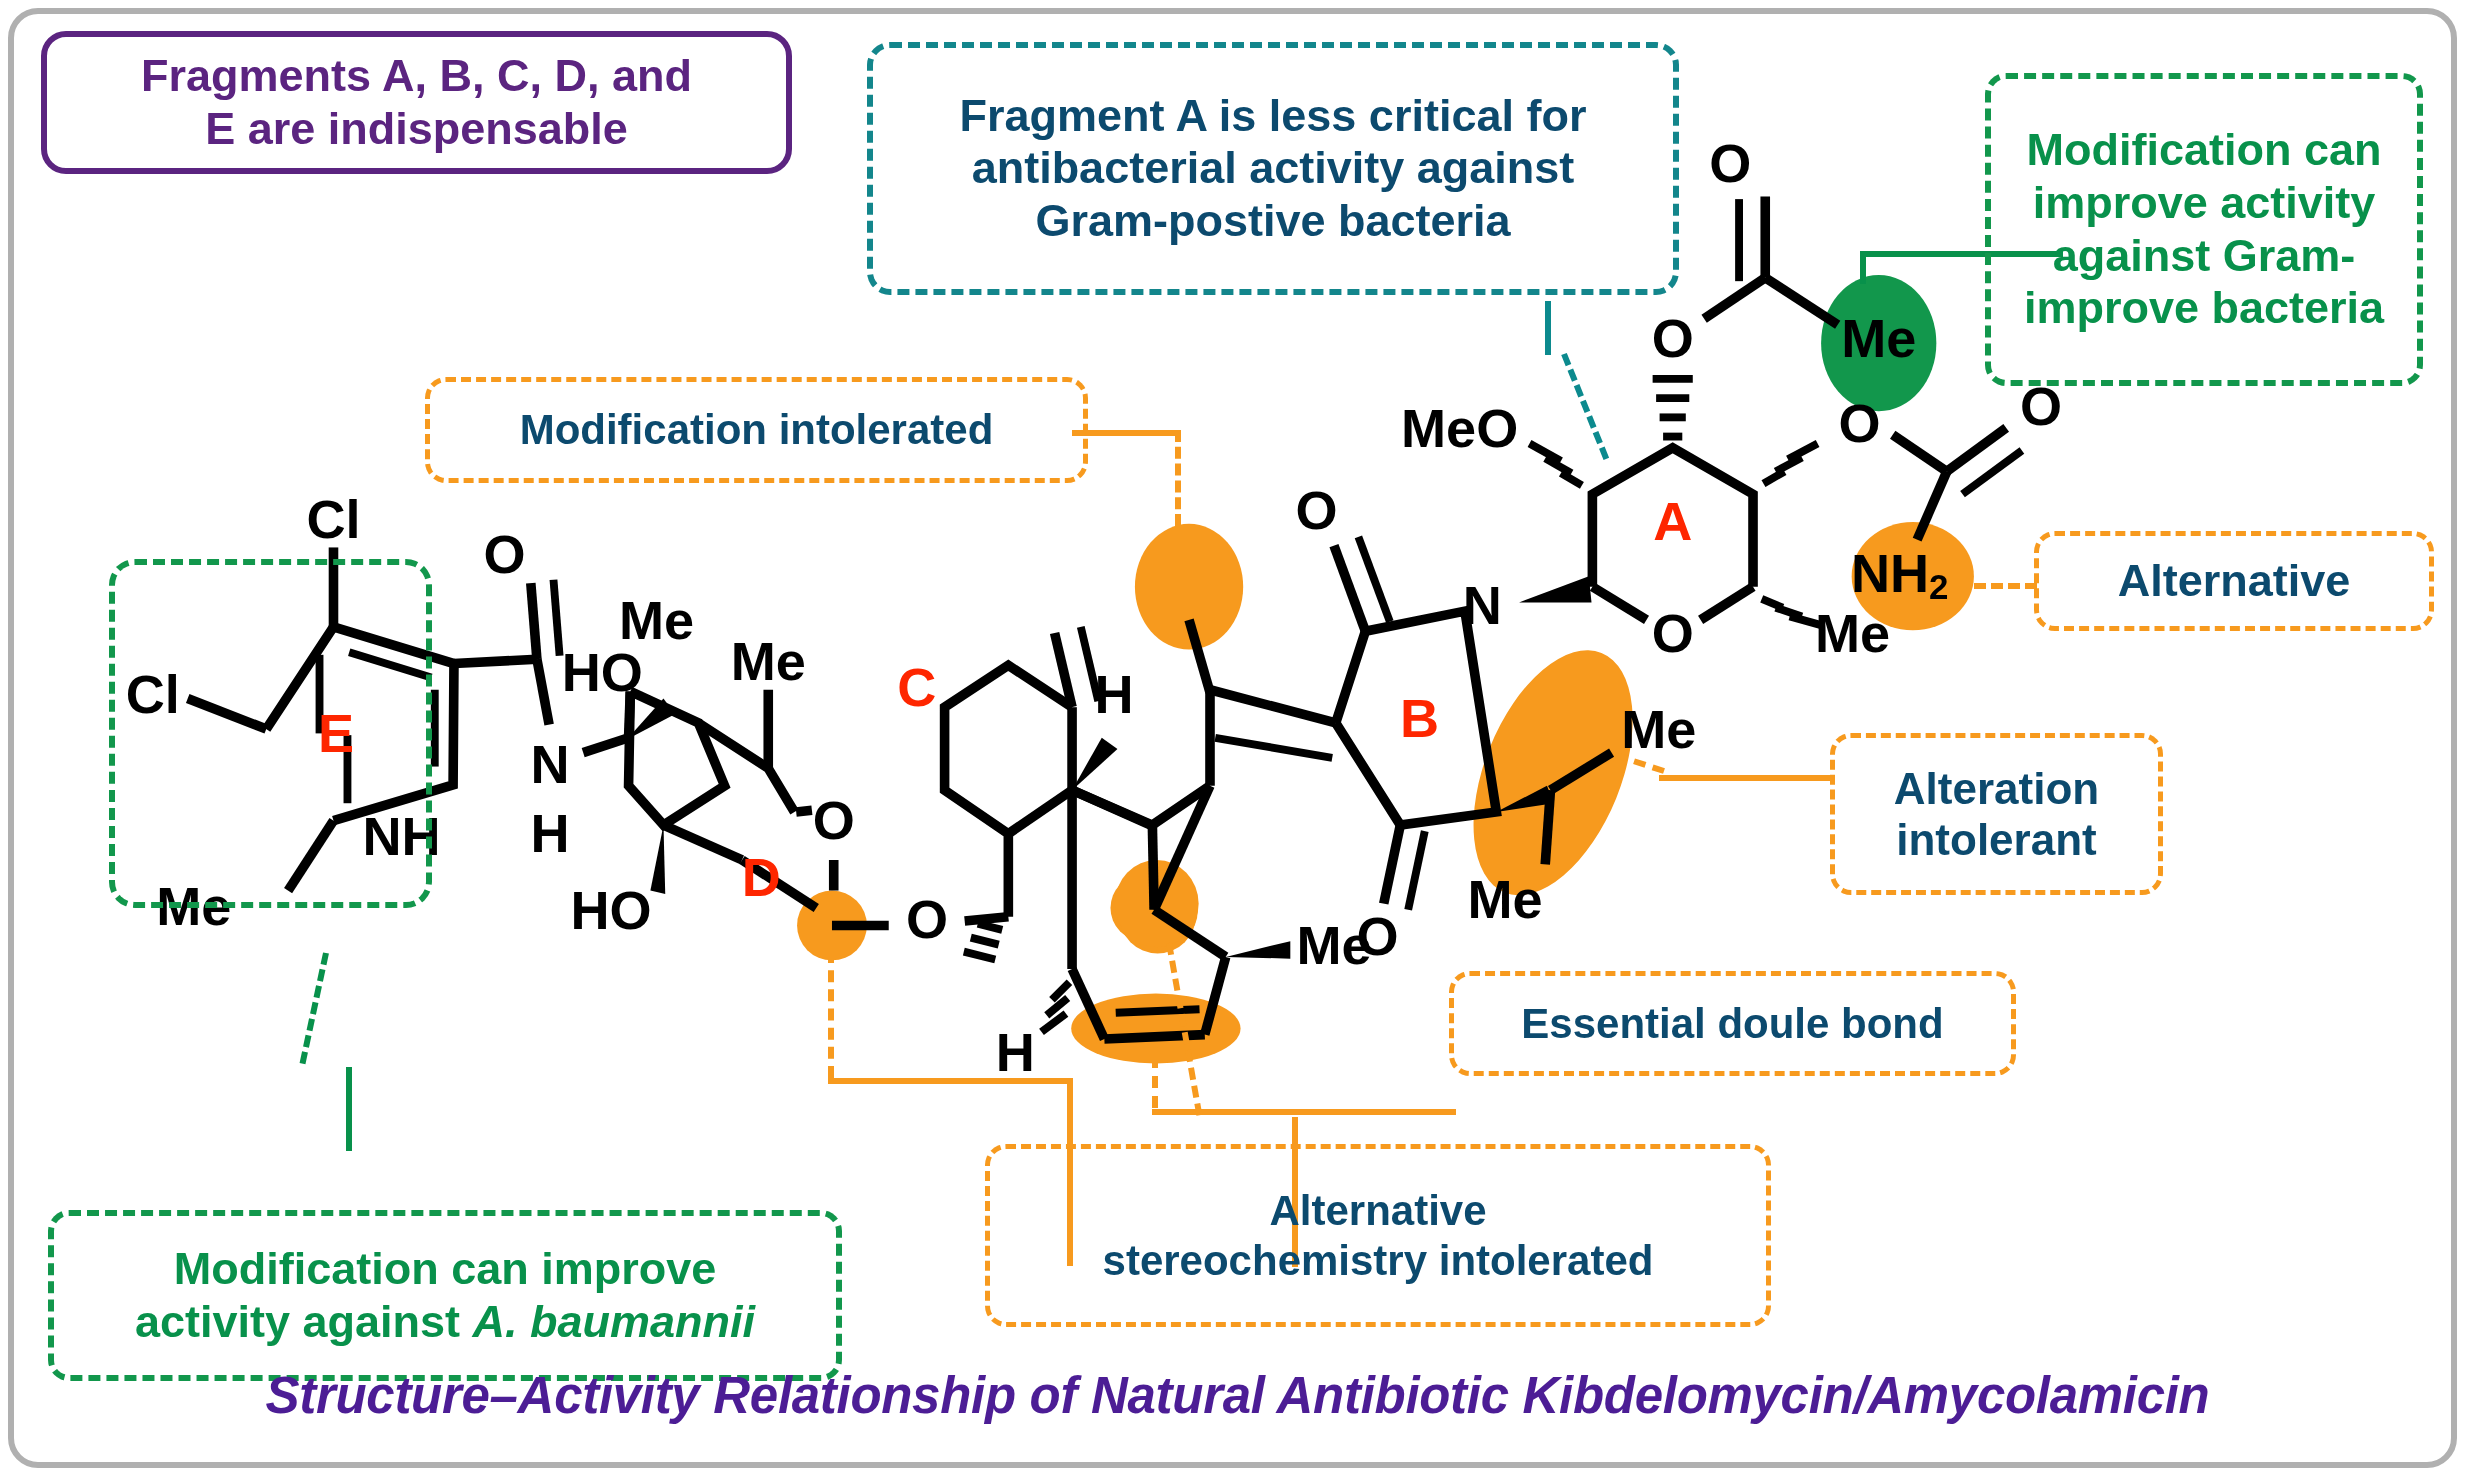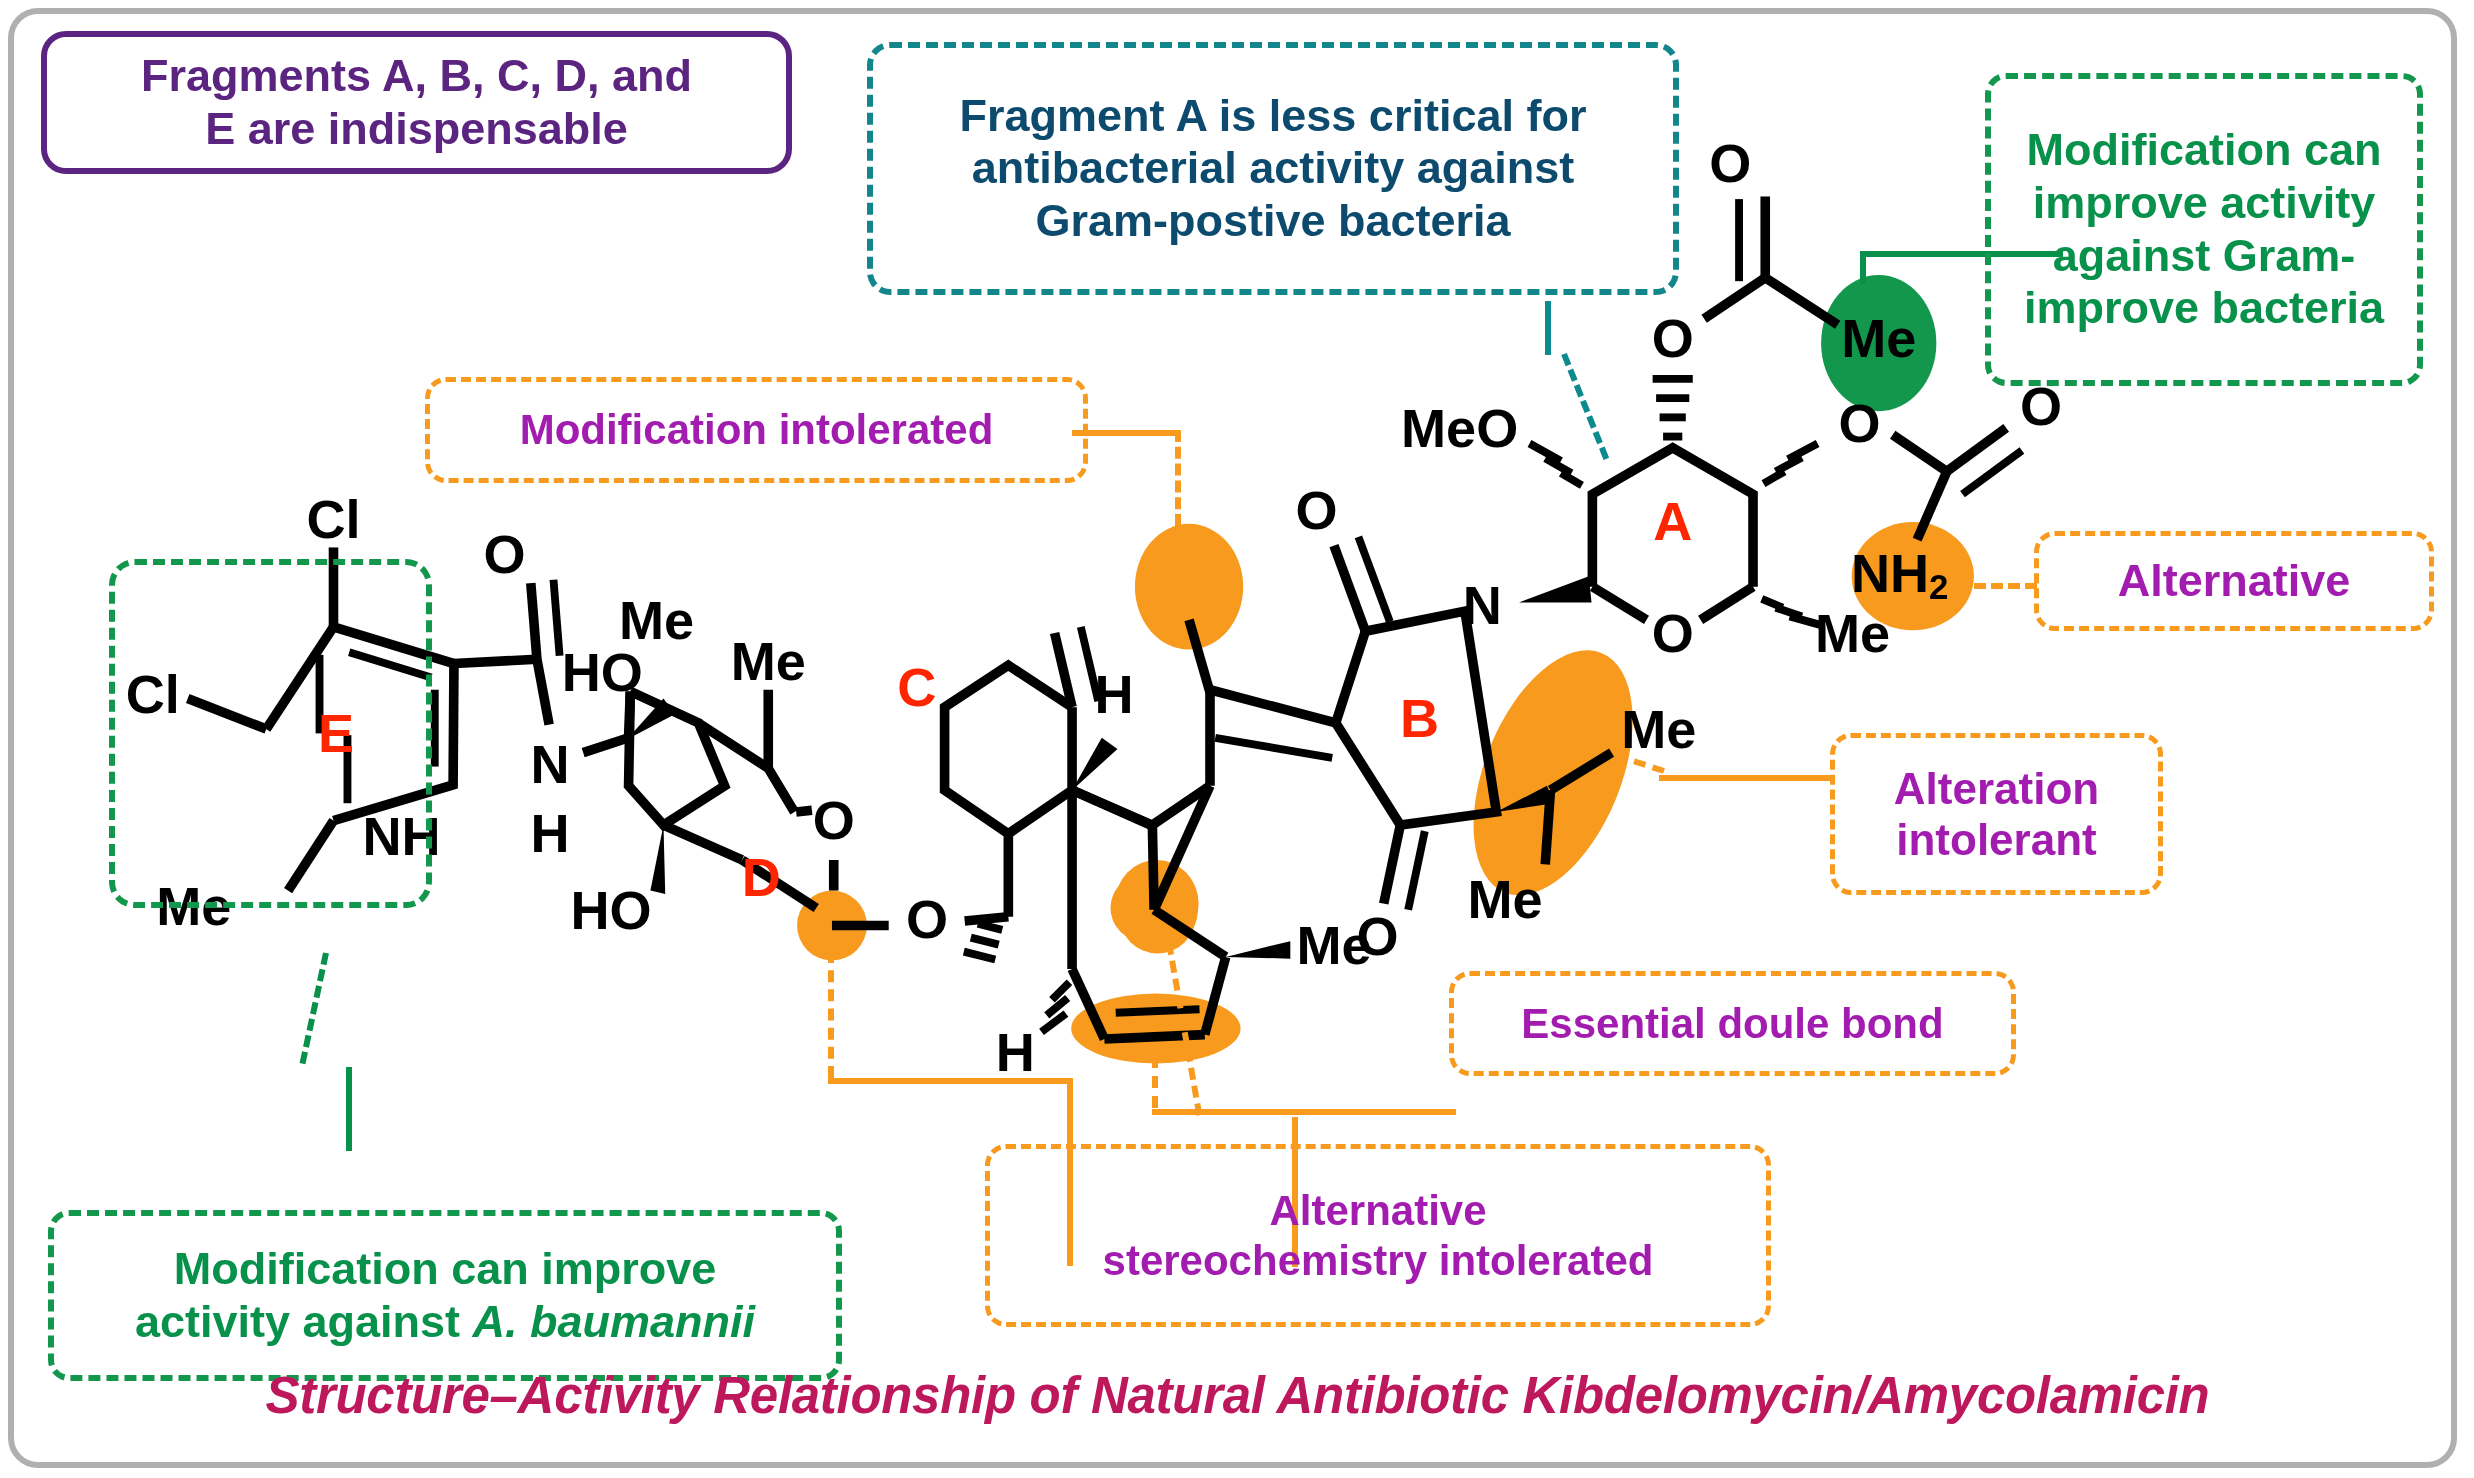--- a/index.html
+++ b/index.html
@@ -11,26 +11,26 @@
 
   
   .callout{position:absolute;box-sizing:border-box;display:flex;align-items:center;
            justify-content:center;text-align:center;line-height:1.17;font-weight:bold;
            padding:7px 12.2px;}
 
   .purple{border:6.1px solid #5b2480;border-radius:25px;color:#5b2480;font-size:45px;
           font-family:"Liberation Sans",sans-serif;}
   .teal{border:6.1px dashed #13868c;border-radius:23px;color:#0c4a6e;font-size:45px;}
   .green{border:6.1px dashed #12974c;border-radius:21px;color:#08914b;font-size:45px;}
-  .orange{border:5.2px dashed #f79a1e;border-radius:21px;color:#a21caf;font-size:42px;}
+  .orange{border:5.2px dashed #f79a1e;border-radius:21px;color:#0c4a6e;font-size:42px;}
   .orange-wide{font-family:"Liberation Sans",sans-serif;}
   .cond{font-family:"Liberation Sans Narrow","Liberation Sans",sans-serif;
         transform-origin:center;}
 
-  .title{position:absolute;left:0;right:0;bottom:54px;text-align:center;color:#be185d;
+  .title{position:absolute;left:0;right:0;bottom:54px;text-align:center;color:#4c1d95;
          font-size:51px;font-weight:bold;font-style:italic;letter-spacing:-0.3px;}
   .ln-s{position:absolute;}
   .h-solid{height:0;border-top-width:6.1px;border-top-style:solid;}
   .v-solid{width:0;border-left-width:6.1px;border-left-style:solid;}
   .h-dash{height:0;border-top-width:6.1px;border-top-style:dashed;}
   .v-dash{width:0;border-left-width:6.1px;border-left-style:dashed;}
 
   .c-teal{border-color:#0c8a8e;}
   .c-green{border-color:#08914b;}
   .c-orange{border-color:#f79a1e;}

